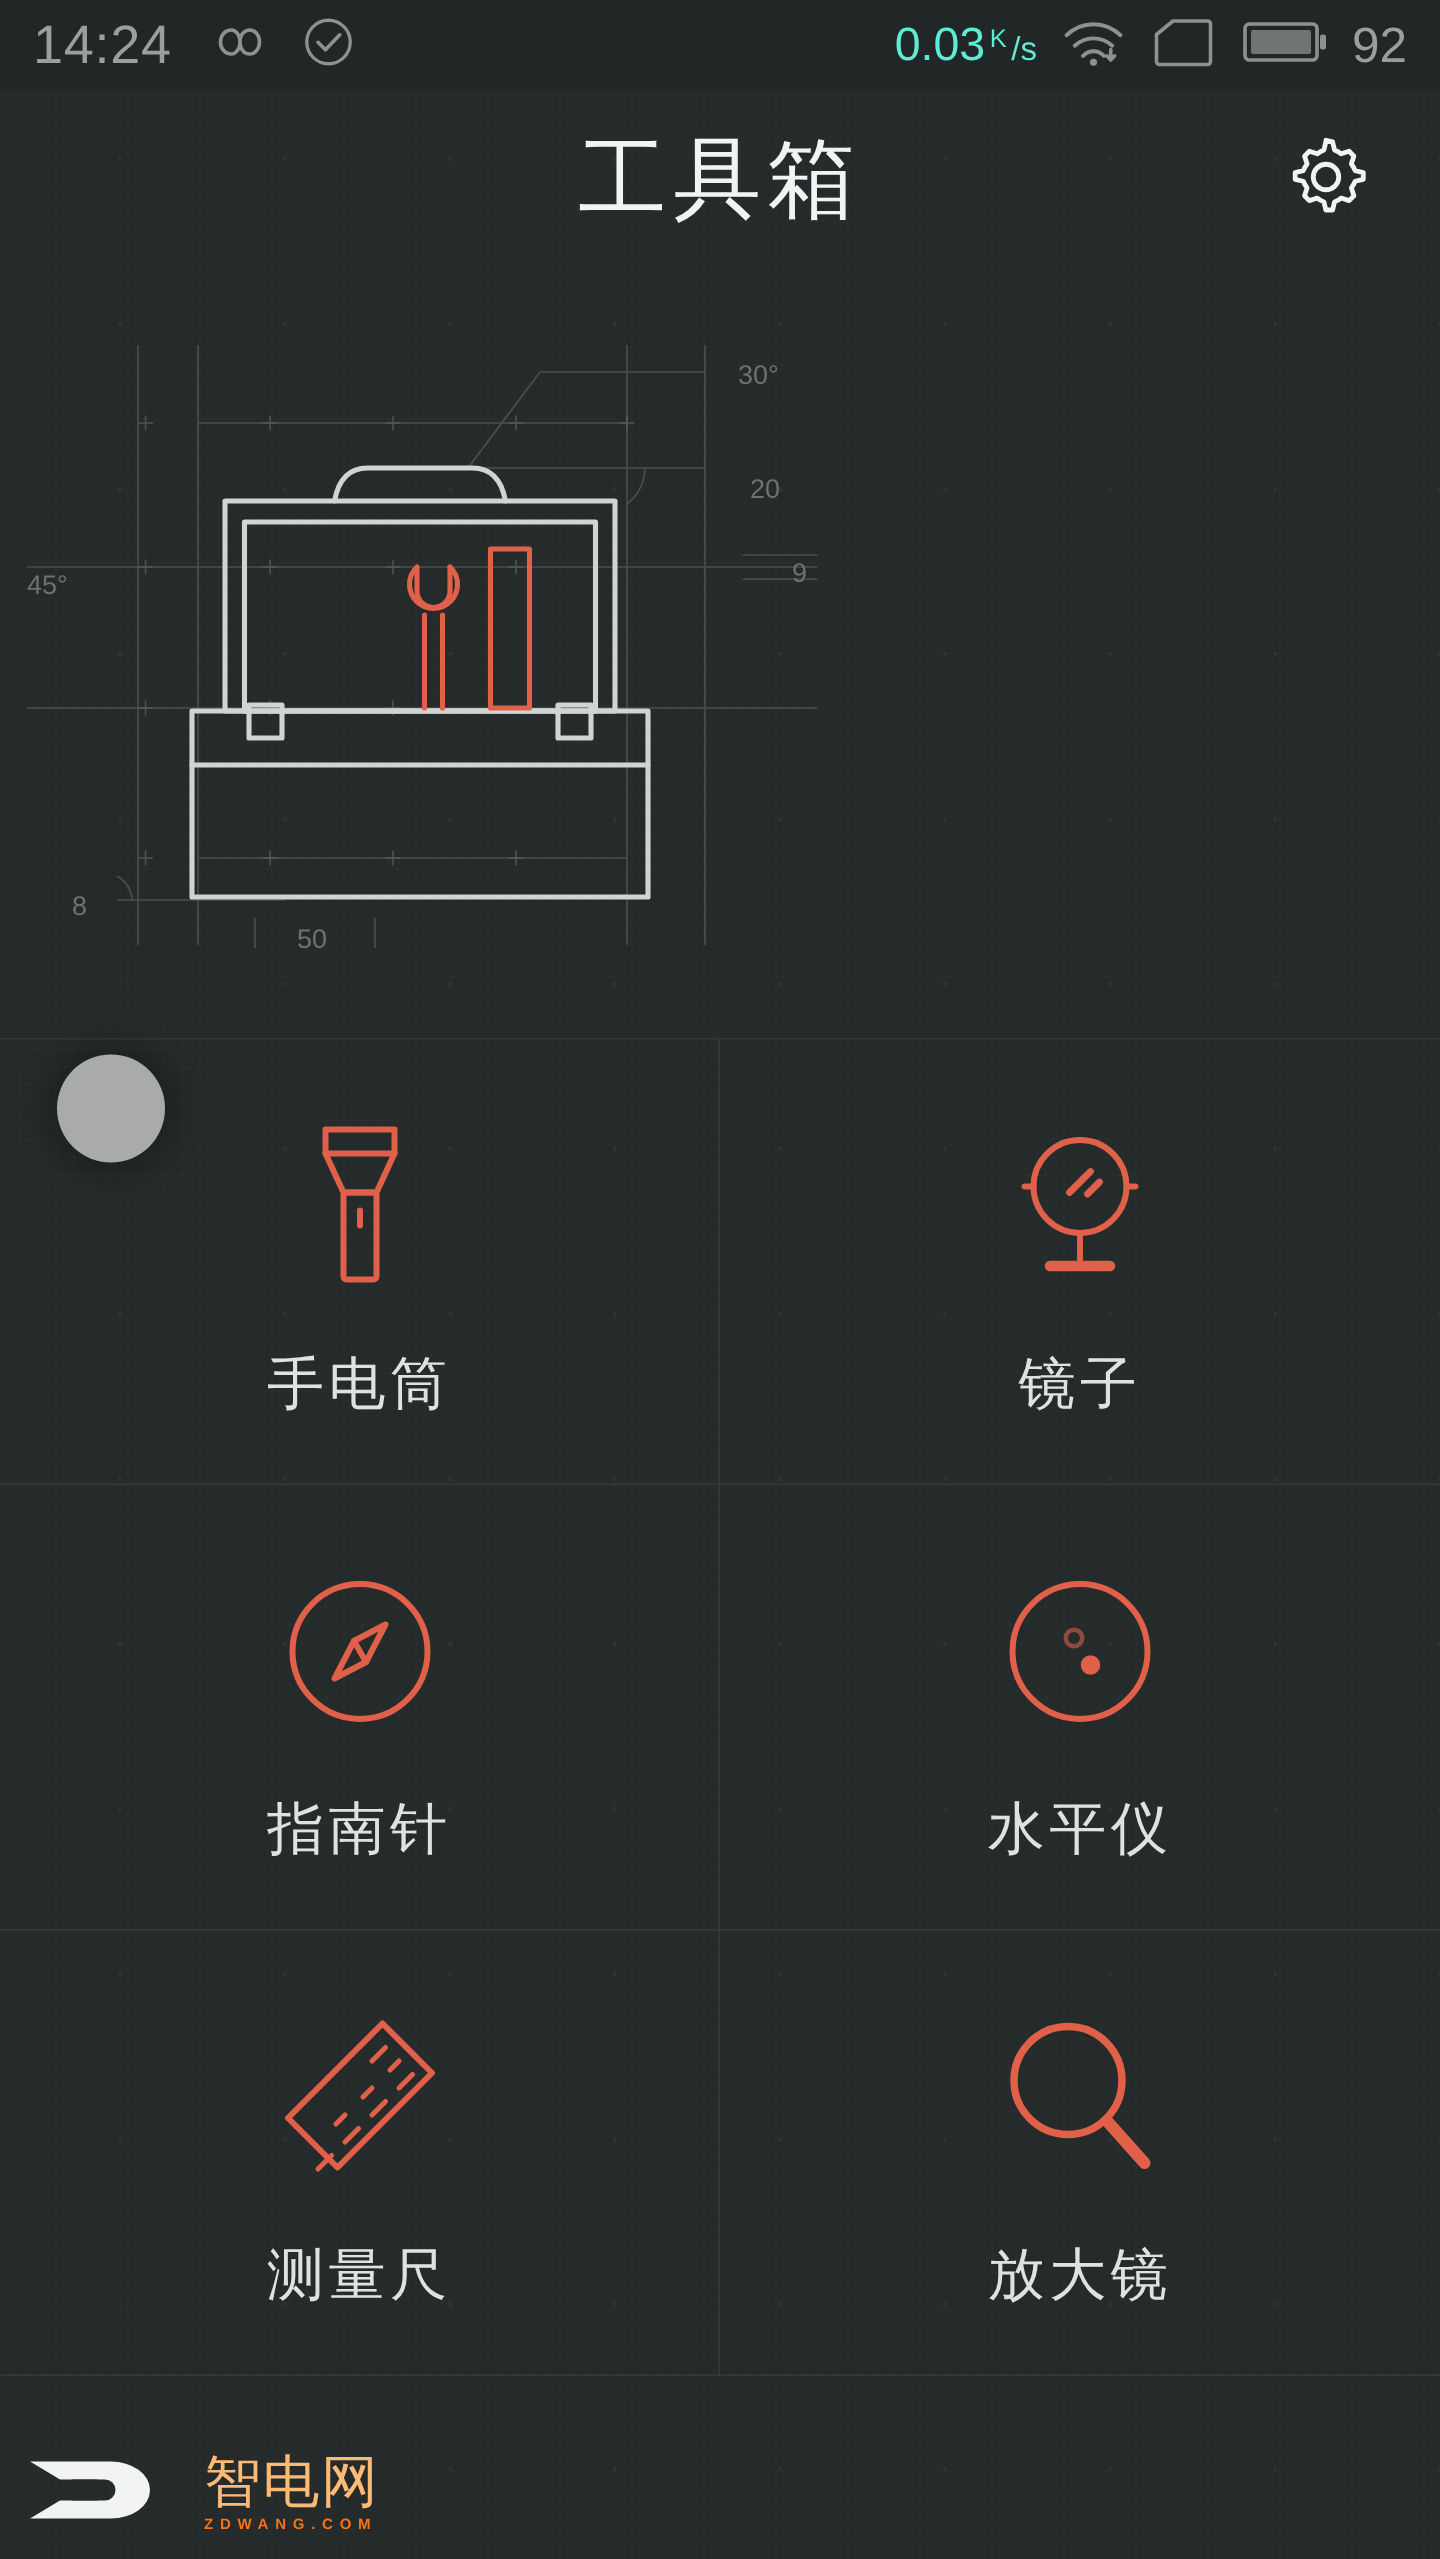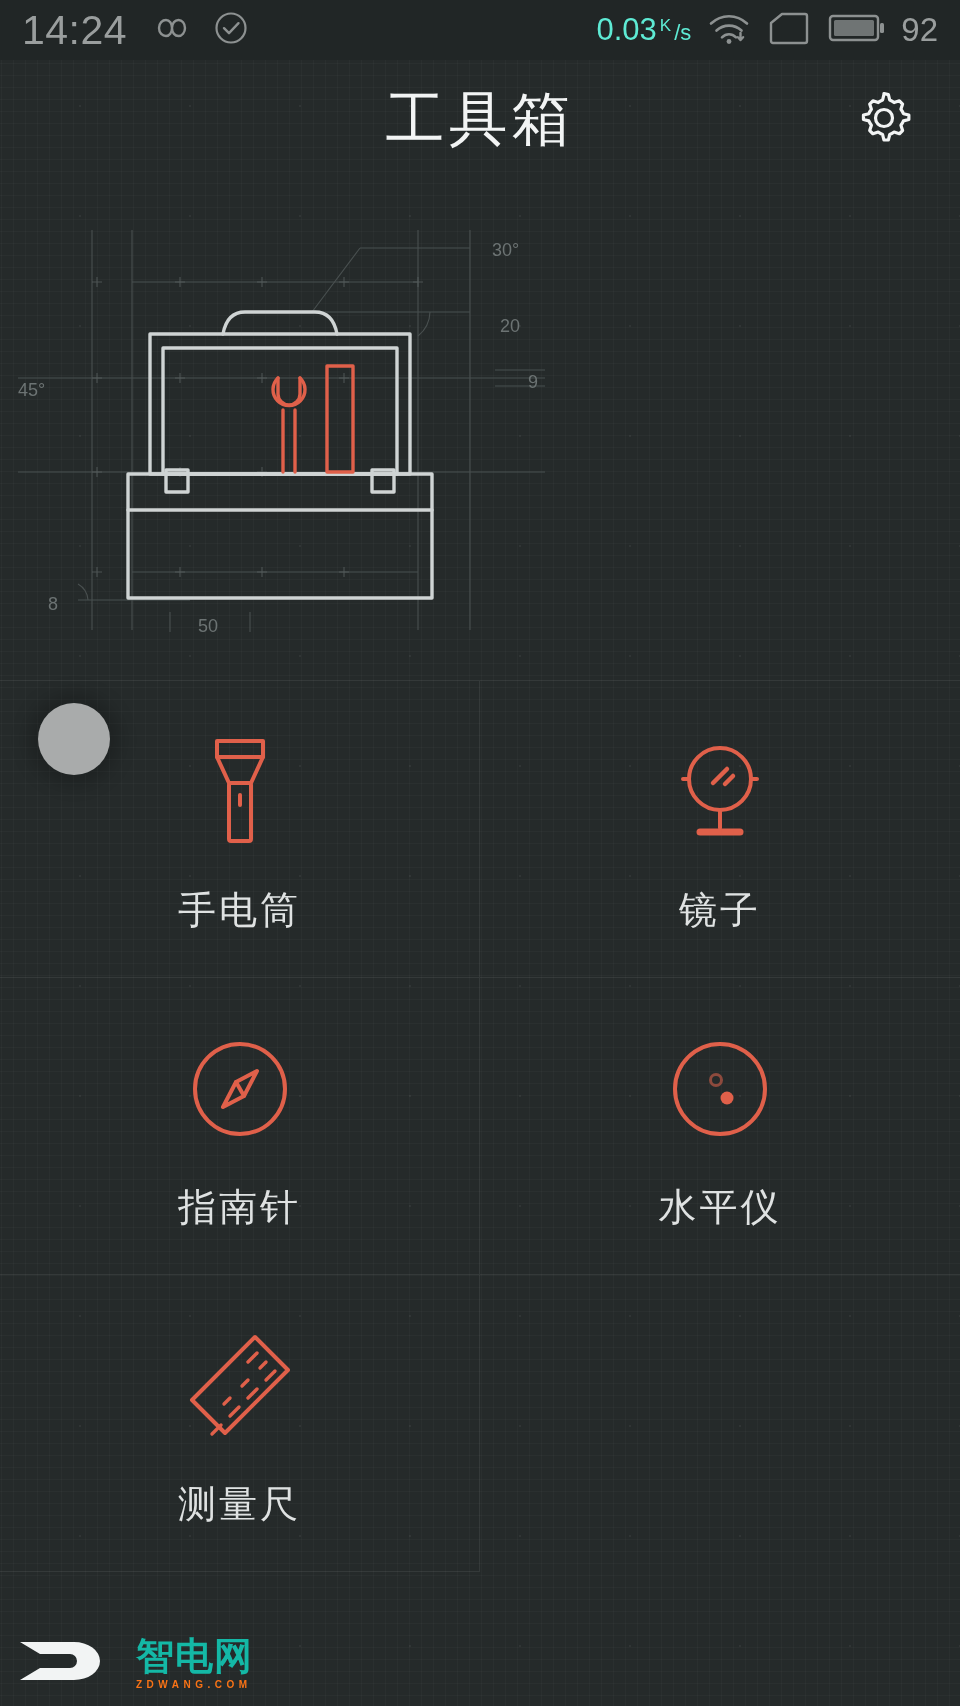--- a/index.html
+++ b/index.html
@@ -38,21 +38,21 @@
   .statusbar {
     position:relative; z-index:5;
     height:60px; width:100%;
     display:flex; align-items:center;
     padding:0 22px;
     color:#8d9191;
     background:#212626;
   }
   .sb-left { display:flex; align-items:center; gap:20px; }
   .sb-right { margin-left:auto; display:flex; align-items:center; gap:16px; }
-  .sb-clock { font-size:41px; letter-spacing:.5px; color:#9a9e9e; font-weight:300; }
+  .sb-clock { font-size:36px; letter-spacing:.5px; color:#9a9e9e; font-weight:300; }
   .sb-speed { font-size:31px; color:#5eead4; font-weight:300; display:flex; align-items:baseline; gap:3px; }
   .sb-speed sup { font-size:17px; position:relative; top:-9px; }
   .sb-batt-num { font-size:33px; color:#9a9e9e; font-weight:300;text-align:right; }
   .ic { display:block; }
 
   
   .titlebar {
     position:relative; z-index:5;
     height:120px; width:100%;
     display:flex; align-items:center; justify-content:center;
@@ -70,21 +70,21 @@
   .hero {
     position:relative; z-index:4;
     height:500px; width:100%;
     display:flex; align-items:center; justify-content:flex-start;
   }
   .hero svg { display:block; }
 
   
   .tools {
     position:relative; z-index:4;
-    margin-top:0;
+    margin-top:12px;
     border-top:1px solid rgba(255,255,255,0.07);
     display:grid;
     grid-template-columns:1fr 1fr;
   }
   .tool-cell {
     position:relative;
     height:297px;
     display:flex; flex-direction:column;
     align-items:center; justify-content:center;
     cursor:pointer;
@@ -112,21 +112,21 @@
 
   
   .watermark {
     position:absolute; left:14px; bottom:16px;
     z-index:10;
     display:flex; align-items:center; gap:10px;
   }
   .wm-cn {
     display:flex; flex-direction:column; align-items:flex-start;
   }
-  .wm-cn-main { font-size:38px; color:#14b8a6; font-weight:700; letter-spacing:1px; line-height:1; }
+  .wm-cn-main { font-size:38px; color:#fdba74; font-weight:400; letter-spacing:1px; line-height:1; }
   .wm-cn-sub  { font-size:10px; color:#f97316; letter-spacing:4.5px; font-weight:700; margin-top:4px; }
 </style>
 </head>
 <body>
 
 <div id="app">
 
   <div class="grid-overlay"></div>
   <div class="grid-dots"></div>
 
@@ -341,20 +341,31 @@
               <path d="M59 80 L50 89"></path>
               <path d="M50 71 L44 77"></path>
               <path d="M41 98 L32 107"></path>
             </g>
           </g>
         </svg>
       </div>
       <div class="tool-label">测量尺</div>
     </div>
 
+    <div class="tool-cell">
+      <div class="tool-icon">
+        <svg width="120" height="120" viewBox="0 0 120 120">
+          <g stroke="#e0604a" fill="none" stroke-linecap="round">
+            <circle cx="52" cy="48" r="36" stroke-width="5"></circle>
+            <path d="M78 75 L103 103" stroke-width="8"></path>
+          </g>
+        </svg>
+      </div>
+      <div class="tool-label">放大镜</div>
+    </div>
   </div>
 
   <div class="touch-dot"></div>
 
   <div class="watermark">
     <span>
       <svg width="112" height="50" viewBox="0 0 112 50">
         <path d="M6 6 h54 a26 19 0 0 1 0 38 h-54 l20 -12 h30 a7 7 0 0 0 0 -14 h-30 z" fill="#f2f4f4"></path>
         <path d="M34 18 h16 a7 7 0 0 1 0 14 h-16 z" fill="#252a2a"></path>
       </svg>

